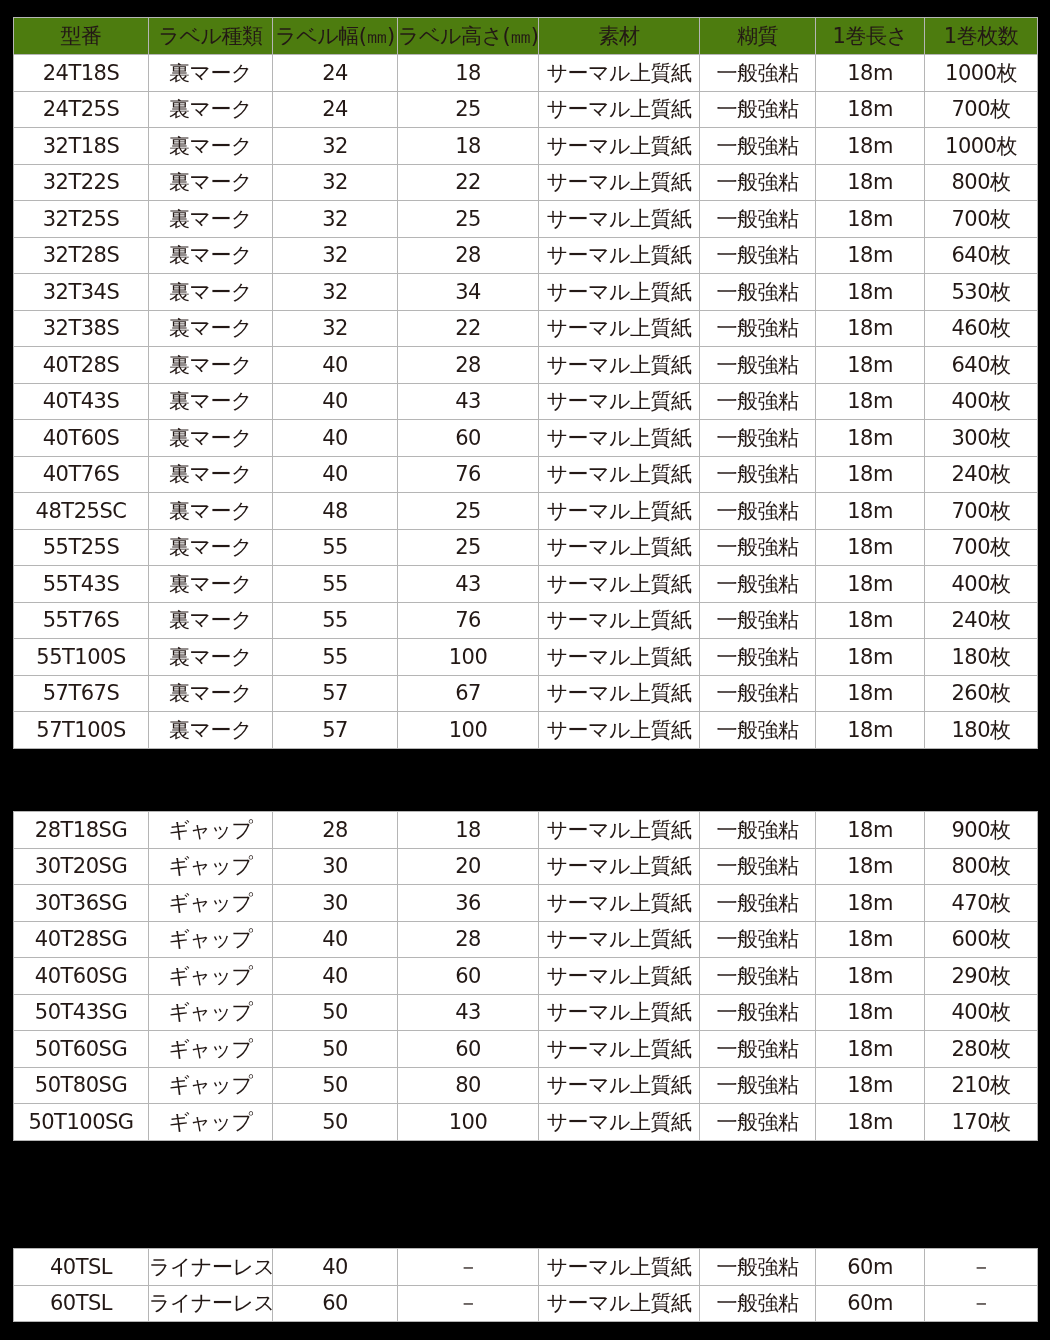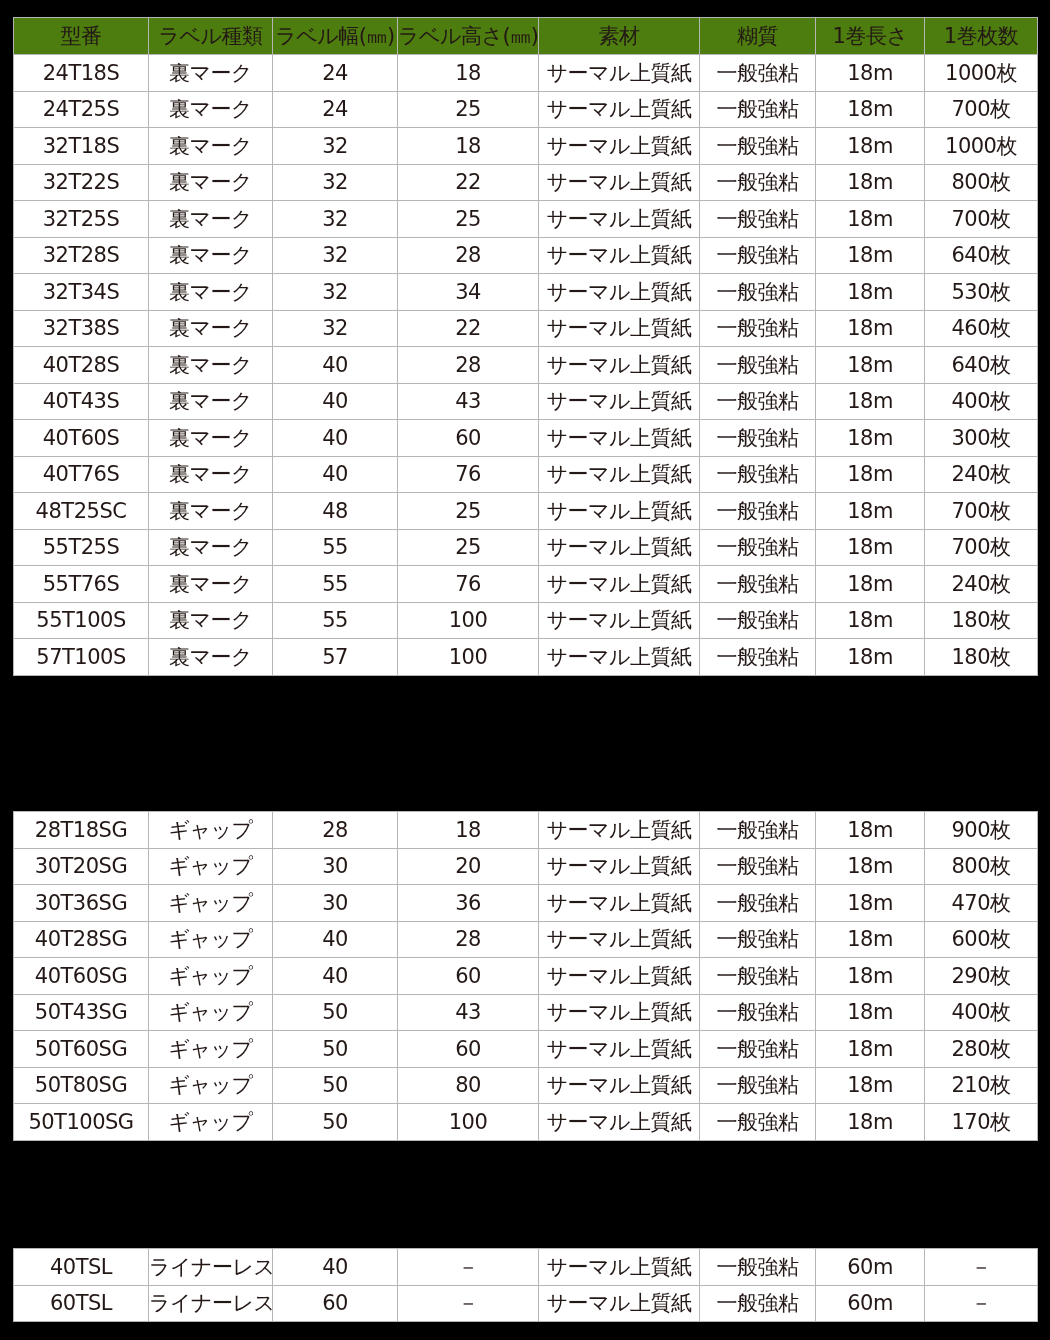--- a/index.html
+++ b/index.html
@@ -215,38 +215,58 @@
         <td>55T25S</td>
         <td>裏マーク</td>
         <td>55</td>
         <td>25</td>
         <td>サーマル上質紙</td>
         <td>一般強粘</td>
         <td>18m</td>
         <td>700枚</td>
       </tr>
       <tr>
+        <td>55T43S</td>
+        <td>裏マーク</td>
+        <td>55</td>
+        <td>43</td>
+        <td>サーマル上質紙</td>
+        <td>一般強粘</td>
+        <td>18m</td>
+        <td>400枚</td>
+      </tr>
+      <tr>
         <td>55T76S</td>
         <td>裏マーク</td>
         <td>55</td>
         <td>76</td>
         <td>サーマル上質紙</td>
         <td>一般強粘</td>
         <td>18m</td>
         <td>240枚</td>
       </tr>
       <tr>
         <td>55T100S</td>
         <td>裏マーク</td>
         <td>55</td>
         <td>100</td>
         <td>サーマル上質紙</td>
         <td>一般強粘</td>
         <td>18m</td>
         <td>180枚</td>
+      </tr>
+      <tr>
+        <td>57T67S</td>
+        <td>裏マーク</td>
+        <td>57</td>
+        <td>67</td>
+        <td>サーマル上質紙</td>
+        <td>一般強粘</td>
+        <td>18m</td>
+        <td>260枚</td>
       </tr>
       <tr>
         <td>57T100S</td>
         <td>裏マーク</td>
         <td>57</td>
         <td>100</td>
         <td>サーマル上質紙</td>
         <td>一般強粘</td>
         <td>18m</td>
         <td>180枚</td>

